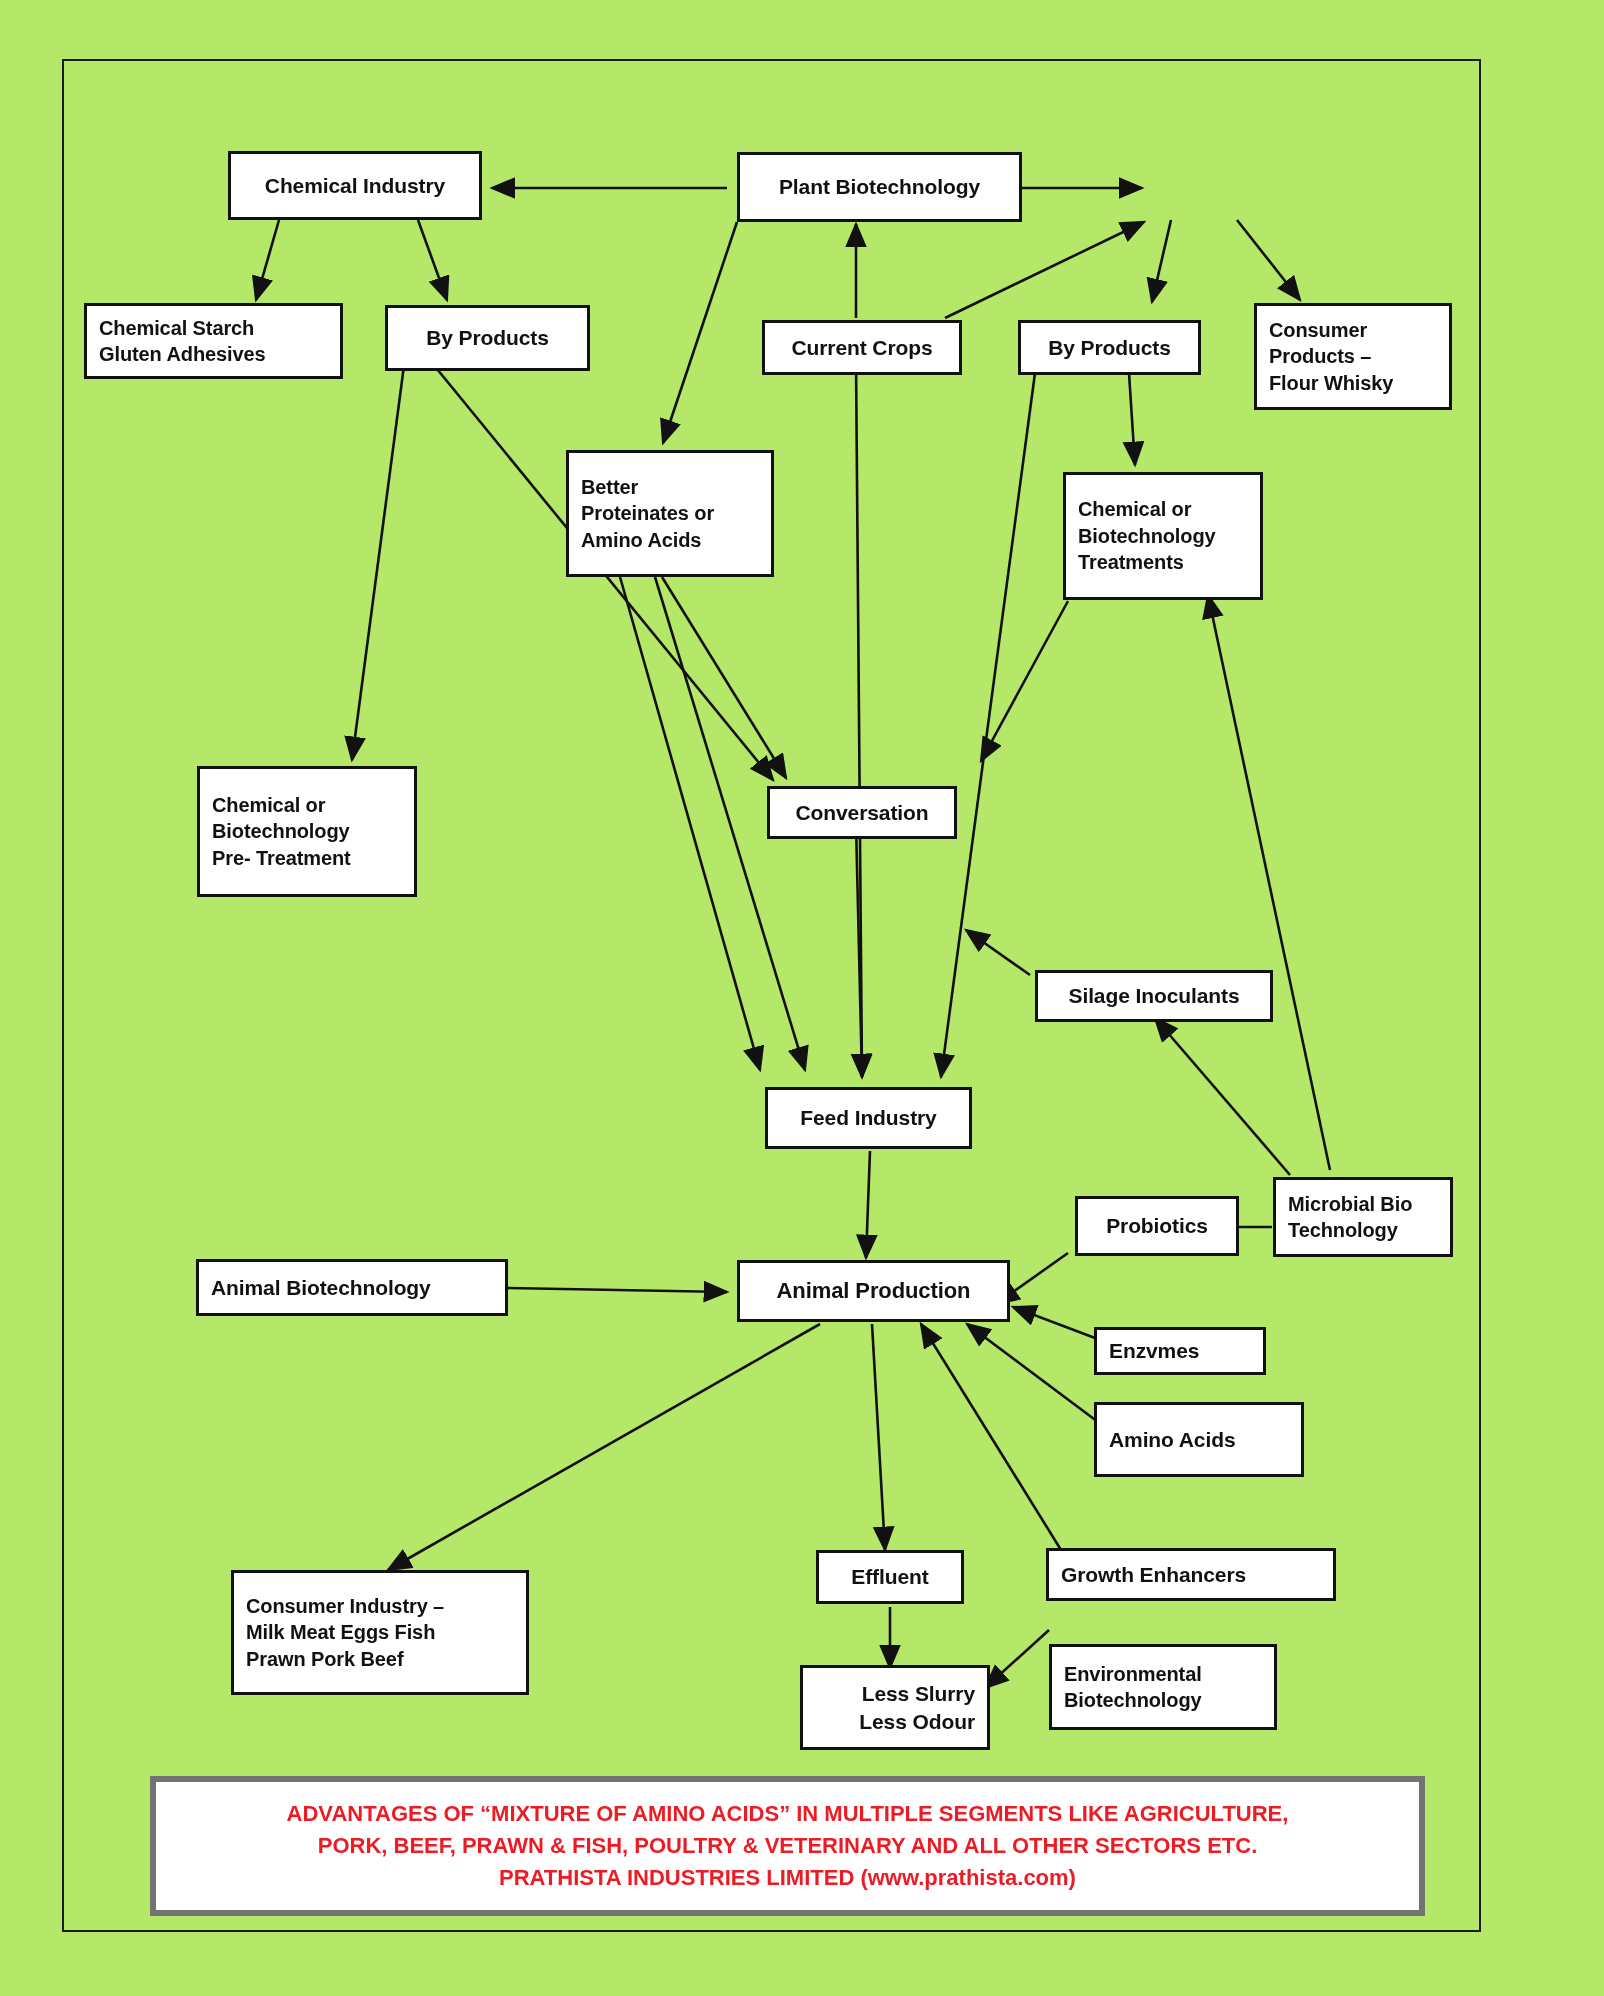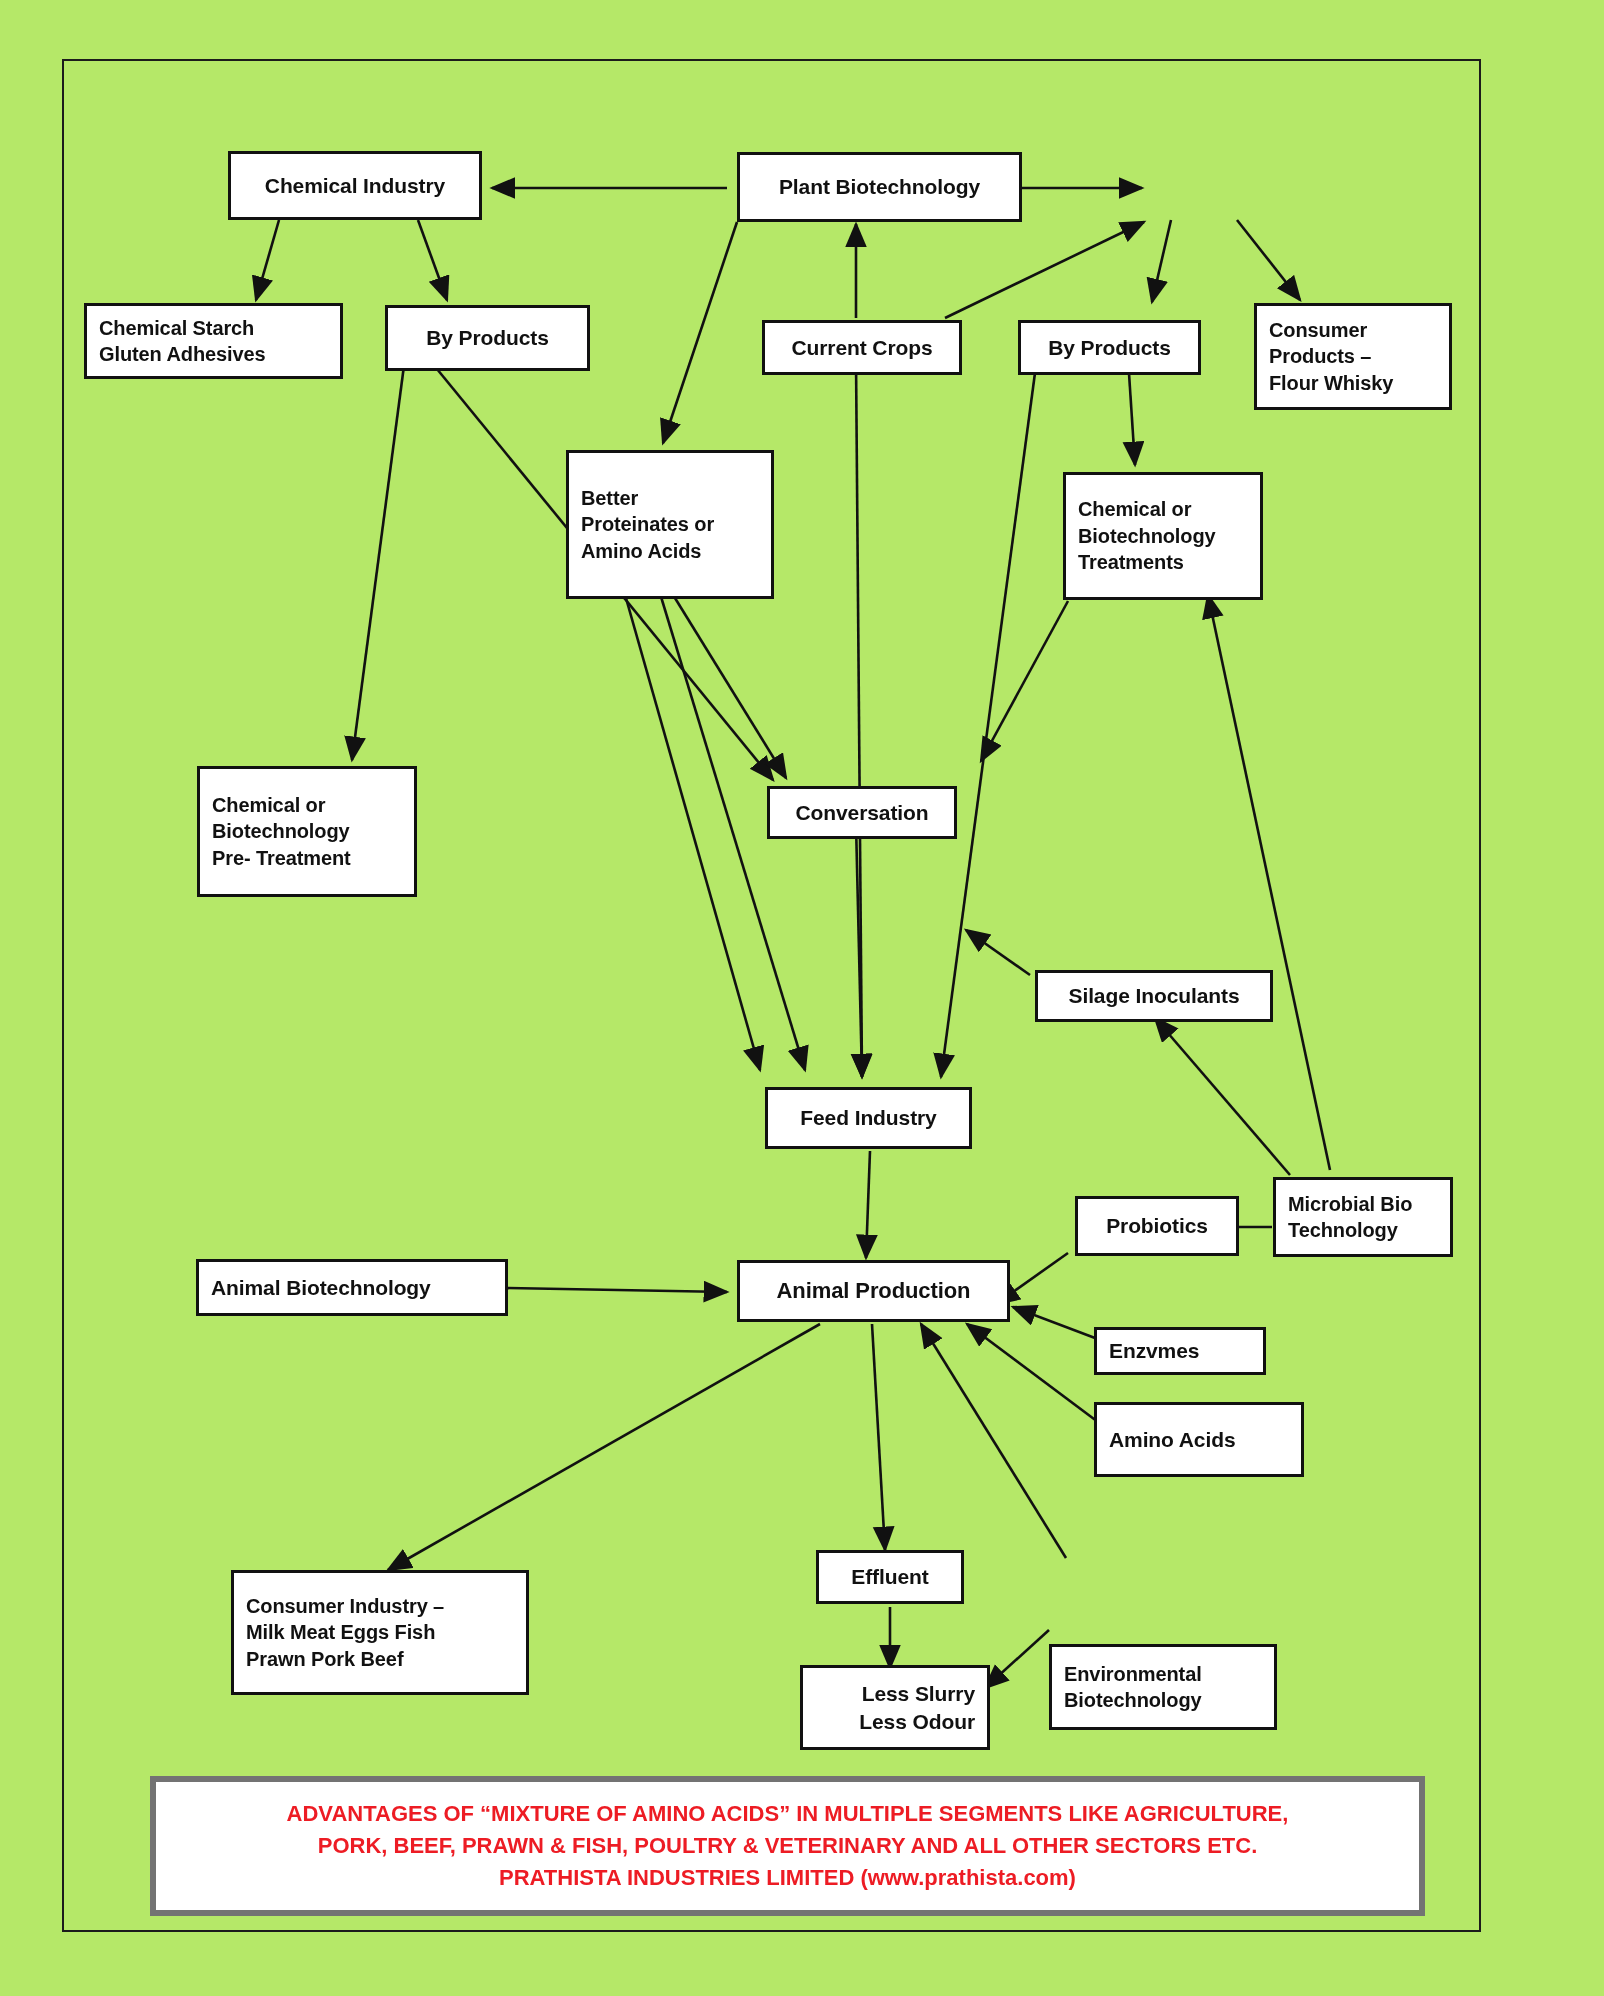--- a/index.html
+++ b/index.html
@@ -190,21 +190,21 @@
   </div>
 
   <div class="node left" style="left:1254px; top:303px; width:198px; height:107px; font-size:20px;">
     <span>
       <span style="display:block;">Consumer</span>
       <span style="display:block;">Products –</span>
       <span style="display:block;">Flour Whisky</span>
     </span>
   </div>
 
-  <div class="node left" style="left:566px; top:450px; width:208px; height:149px; font-size:20px;">
+  <div class="node left" style="left:566px; top:450px; width:208px; height:127px; font-size:20px;">
     <span>
       <span style="display:block;">Better</span>
       <span style="display:block;">Proteinates or</span>
       <span style="display:block;">Amino Acids</span>
     </span>
   </div>
 
   <div class="node left" style="left:1063px; top:472px; width:200px; height:128px; font-size:20px;">
     <span>
       <span style="display:block;">Chemical or</span>
@@ -265,20 +265,23 @@
       <span style="display:block;">Consumer Industry –</span>
       <span style="display:block;">Milk Meat Eggs Fish</span>
       <span style="display:block;">Prawn Pork Beef</span>
     </span>
   </div>
 
   <div class="node center" style="left:816px; top:1550px; width:148px; height:54px; font-size:21px;">
     <span>Effluent</span>
   </div>
 
+  <div class="node left" style="left:1046px; top:1548px; width:290px; height:53px; font-size:21px;">
+    <span>Growth Enhancers</span>
+  </div>
 
   <div class="node left" style="left:800px; top:1665px; width:190px; height:85px; font-size:21px;text-align:right;">
     <span>
       <span style="display:block;">Less Slurry</span>
       <span style="display:block;">Less Odour</span>
     </span>
   </div>
 
   <div class="node left" style="left:1049px; top:1644px; width:228px; height:86px; font-size:20px;">
     <span>

